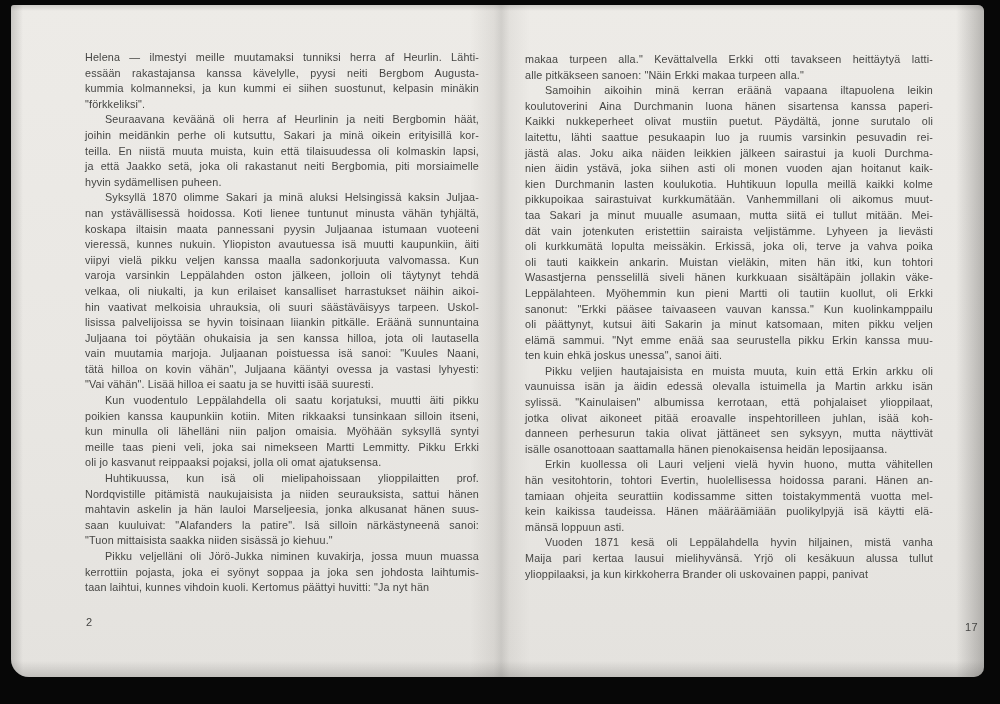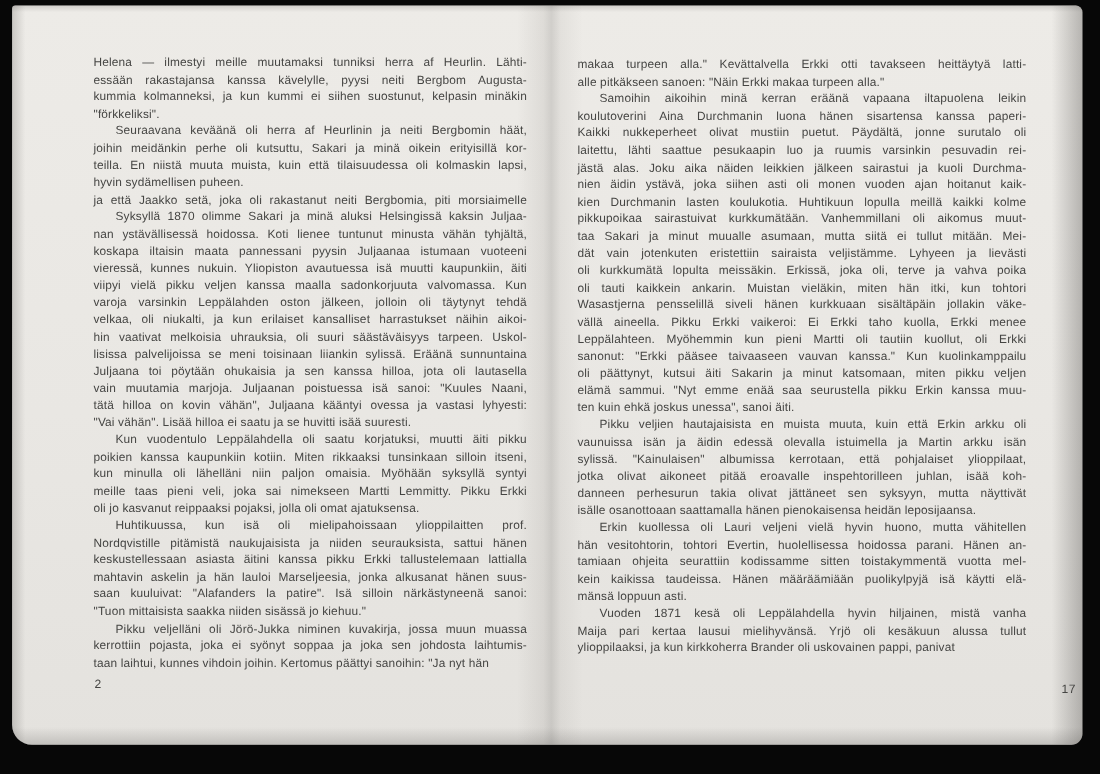--- a/index.html
+++ b/index.html
@@ -73,57 +73,56 @@
       <div class="para">
         <div class="line">Helena — ilmestyi meille muutamaksi tunniksi herra af Heurlin. Lähti-</div>
         <div class="line">essään rakastajansa kanssa kävelylle, pyysi neiti Bergbom Augusta-</div>
         <div class="line">kummia kolmanneksi, ja kun kummi ei siihen suostunut, kelpasin minäkin</div>
         <div class="line last">"förkkeliksi".</div>
       </div>
       <div class="para indent">
         <div class="line">Seuraavana keväänä oli herra af Heurlinin ja neiti Bergbomin häät,</div>
         <div class="line">joihin meidänkin perhe oli kutsuttu, Sakari ja minä oikein erityisillä kor-</div>
         <div class="line">teilla. En niistä muuta muista, kuin että tilaisuudessa oli kolmaskin lapsi,</div>
+        <div class="line">ja että Jaakko setä, joka oli rakastanut neiti Bergbomia, piti morsiaimelle</div>
         <div class="line last">hyvin sydämellisen puheen.</div>
-        <div class="line">ja että Jaakko setä, joka oli rakastanut neiti Bergbomia, piti morsiaimelle</div>
       </div>
       <div class="para indent">
         <div class="line">Syksyllä 1870 olimme Sakari ja minä aluksi Helsingissä kaksin Juljaa-</div>
         <div class="line">nan ystävällisessä hoidossa. Koti lienee tuntunut minusta vähän tyhjältä,</div>
         <div class="line">koskapa iltaisin maata pannessani pyysin Juljaanaa istumaan vuoteeni</div>
         <div class="line">vieressä, kunnes nukuin. Yliopiston avautuessa isä muutti kaupunkiin, äiti</div>
         <div class="line">viipyi vielä pikku veljen kanssa maalla sadonkorjuuta valvomassa. Kun</div>
         <div class="line">varoja varsinkin Leppälahden oston jälkeen, jolloin oli täytynyt tehdä</div>
         <div class="line">velkaa, oli niukalti, ja kun erilaiset kansalliset harrastukset näihin aikoi-</div>
         <div class="line">hin vaativat melkoisia uhrauksia, oli suuri säästäväisyys tarpeen. Uskol-</div>
-        <div class="line">lisissa palvelijoissa se meni toisinaan liiankin sylissä. Eräänä sunnuntaina</div>
+        <div class="line">lisissa palvelijoissa se hyvin toisinaan liiankin pitkälle. Eräänä sunnuntaina</div>
         <div class="line">Juljaana toi pöytään ohukaisia ja sen kanssa hilloa, jota oli lautasella</div>
         <div class="line">vain muutamia marjoja. Juljaanan poistuessa isä sanoi: "Kuules Naani,</div>
         <div class="line">tätä hilloa on kovin vähän", Juljaana kääntyi ovessa ja vastasi lyhyesti:</div>
         <div class="line last">"Vai vähän". Lisää hilloa ei saatu ja se huvitti isää suuresti.</div>
       </div>
       <div class="para indent">
         <div class="line">Kun vuodentulo Leppälahdella oli saatu korjatuksi, muutti äiti pikku</div>
         <div class="line">poikien kanssa kaupunkiin kotiin. Miten rikkaaksi tunsinkaan silloin itseni,</div>
         <div class="line">kun minulla oli lähelläni niin paljon omaisia. Myöhään syksyllä syntyi</div>
         <div class="line">meille taas pieni veli, joka sai nimekseen Martti Lemmitty. Pikku Erkki</div>
         <div class="line last">oli jo kasvanut reippaaksi pojaksi, jolla oli omat ajatuksensa.</div>
       </div>
       <div class="para indent">
         <div class="line">Huhtikuussa, kun isä oli mielipahoissaan ylioppilaitten prof.</div>
         <div class="line">Nordqvistille pitämistä naukujaisista ja niiden seurauksista, sattui hänen</div>
-        <div class="line">keskustellessaan asiasta äitini kanssa pikku Erkki tallustelemaan lattialla</div>
         <div class="line">mahtavin askelin ja hän lauloi Marseljeesia, jonka alkusanat hänen suus-</div>
         <div class="line">saan kuuluivat: "Alafanders la patire". Isä silloin närkästyneenä sanoi:</div>
         <div class="line last">"Tuon mittaisista saakka niiden sisässä jo kiehuu."</div>
       </div>
       <div class="para indent">
         <div class="line">Pikku veljelläni oli Jörö-Jukka niminen kuvakirja, jossa muun muassa</div>
         <div class="line">kerrottiin pojasta, joka ei syönyt soppaa ja joka sen johdosta laihtumis-</div>
-        <div class="line last">taan laihtui, kunnes vihdoin joihin. Kertomus päättyi sanoihin: "Ja nyt hän</div>
+        <div class="line last">taan laihtui, kunnes vihdoin kuoli. Kertomus päättyi huvitti: "Ja nyt hän</div>
       </div>
     </div>
   <div class="pagenum pagenum-left">2</div>
 
   <div class="text-block text-right" id="page-1-text">
       <div class="para">
         <div class="line">makaa turpeen alla." Kevättalvella Erkki otti tavakseen heittäytyä latti-</div>
         <div class="line last">alle pitkäkseen sanoen: "Näin Erkki makaa turpeen alla."</div>
       </div>
       <div class="para indent">
@@ -133,21 +132,20 @@
         <div class="line">laitettu, lähti saattue pesukaapin luo ja ruumis varsinkin pesuvadin rei-</div>
         <div class="line">jästä alas. Joku aika näiden leikkien jälkeen sairastui ja kuoli Durchma-</div>
         <div class="line">nien äidin ystävä, joka siihen asti oli monen vuoden ajan hoitanut kaik-</div>
         <div class="line">kien Durchmanin lasten koulukotia. Huhtikuun lopulla meillä kaikki kolme</div>
         <div class="line">pikkupoikaa sairastuivat kurkkumätään. Vanhemmillani oli aikomus muut-</div>
         <div class="line">taa Sakari ja minut muualle asumaan, mutta siitä ei tullut mitään. Mei-</div>
         <div class="line">dät vain jotenkuten eristettiin sairaista veljistämme. Lyhyeen ja lievästi</div>
         <div class="line">oli kurkkumätä lopulta meissäkin. Erkissä, joka oli, terve ja vahva poika</div>
         <div class="line">oli tauti kaikkein ankarin. Muistan vieläkin, miten hän itki, kun tohtori</div>
         <div class="line">Wasastjerna pensselillä siveli hänen kurkkuaan sisältäpäin jollakin väke-</div>
-        <div class="line">vällä aineella. Pikku Erkki vaikeroi: Ei Erkki taho kuolla, Erkki menee</div>
         <div class="line">Leppälahteen. Myöhemmin kun pieni Martti oli tautiin kuollut, oli Erkki</div>
         <div class="line">sanonut: "Erkki pääsee taivaaseen vauvan kanssa." Kun kuolinkamppailu</div>
         <div class="line">oli päättynyt, kutsui äiti Sakarin ja minut katsomaan, miten pikku veljen</div>
         <div class="line">elämä sammui. "Nyt emme enää saa seurustella pikku Erkin kanssa muu-</div>
         <div class="line last">ten kuin ehkä joskus unessa", sanoi äiti.</div>
       </div>
       <div class="para indent">
         <div class="line">Pikku veljien hautajaisista en muista muuta, kuin että Erkin arkku oli</div>
         <div class="line">vaunuissa isän ja äidin edessä olevalla istuimella ja Martin arkku isän</div>
         <div class="line">sylissä. "Kainulaisen" albumissa kerrotaan, että pohjalaiset ylioppilaat,</div>

